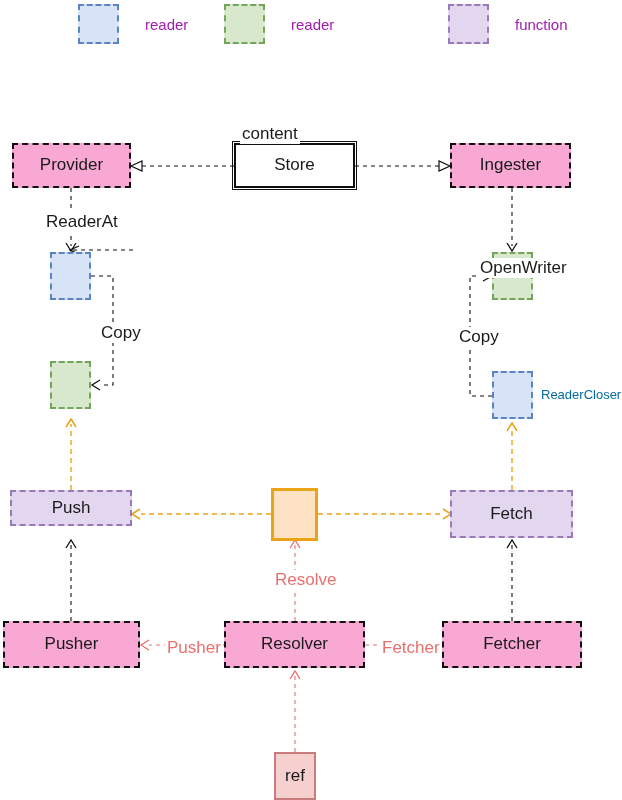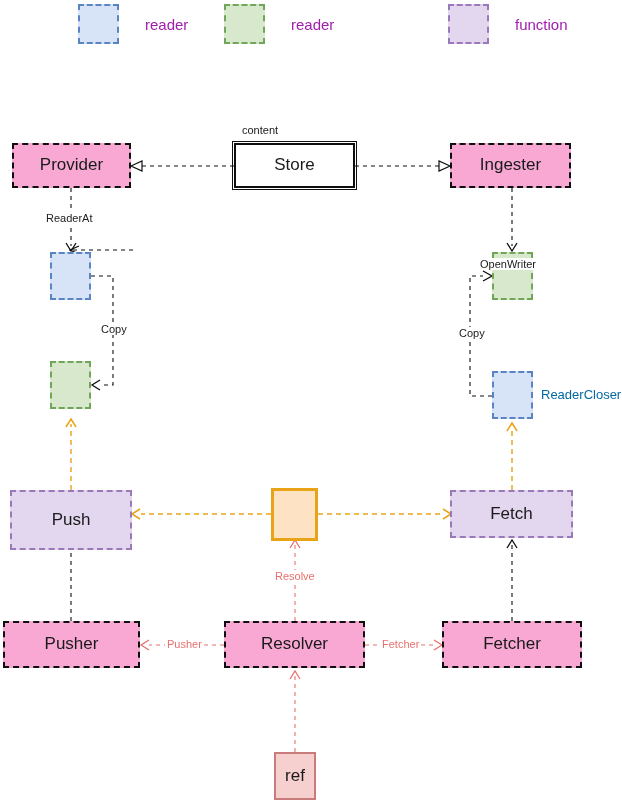--- a/index.html
+++ b/index.html
@@ -67,21 +67,21 @@
     font-size:17px;
   }
 
   
   .legend-item{position:absolute;display:flex;align-items:center;}
   .legend-swatch{width:41px;height:40px;box-sizing:border-box;}
   .legend-text{margin-left:26px;font-size:15px;color:#a21caf;white-space:nowrap;}
 
   .edge-label{
     position:absolute;
-    font-size:11px;
+    font-size:17px;
     color:#1a1a1a;
     white-space:nowrap;
     background:#ffffff;
     padding:0 2px;
     text-align:center;
   }
   .edge-label.red{color:#e8706e;}
   .side-label{
     position:absolute;font-size:13px;color:#0369a1;white-space:nowrap;
   }
@@ -226,21 +226,21 @@
   </div>
 
   <div class="node writer-box" style="left:492px;top:252px;width:41px;height:48px;">
     <span class="node-label"></span>
   </div>
 
   <div class="node reader-box" style="left:492px;top:371px;width:41px;height:48px;">
     <span class="node-label"></span>
   </div>
 
-  <div class="node function-box" style="left:10px;top:490px;width:122px;height:60px;">
+  <div class="node function-box" style="left:10px;top:490px;width:122px;height:36px;">
     <span class="node-label">Push</span>
   </div>
 
   <div class="node descriptor-box" style="left:271px;top:488px;width:47px;height:53px;">
     <span class="node-label"></span>
   </div>
 
   <div class="node function-box" style="left:450px;top:490px;width:123px;height:48px;">
     <span class="node-label">Fetch</span>
   </div>

